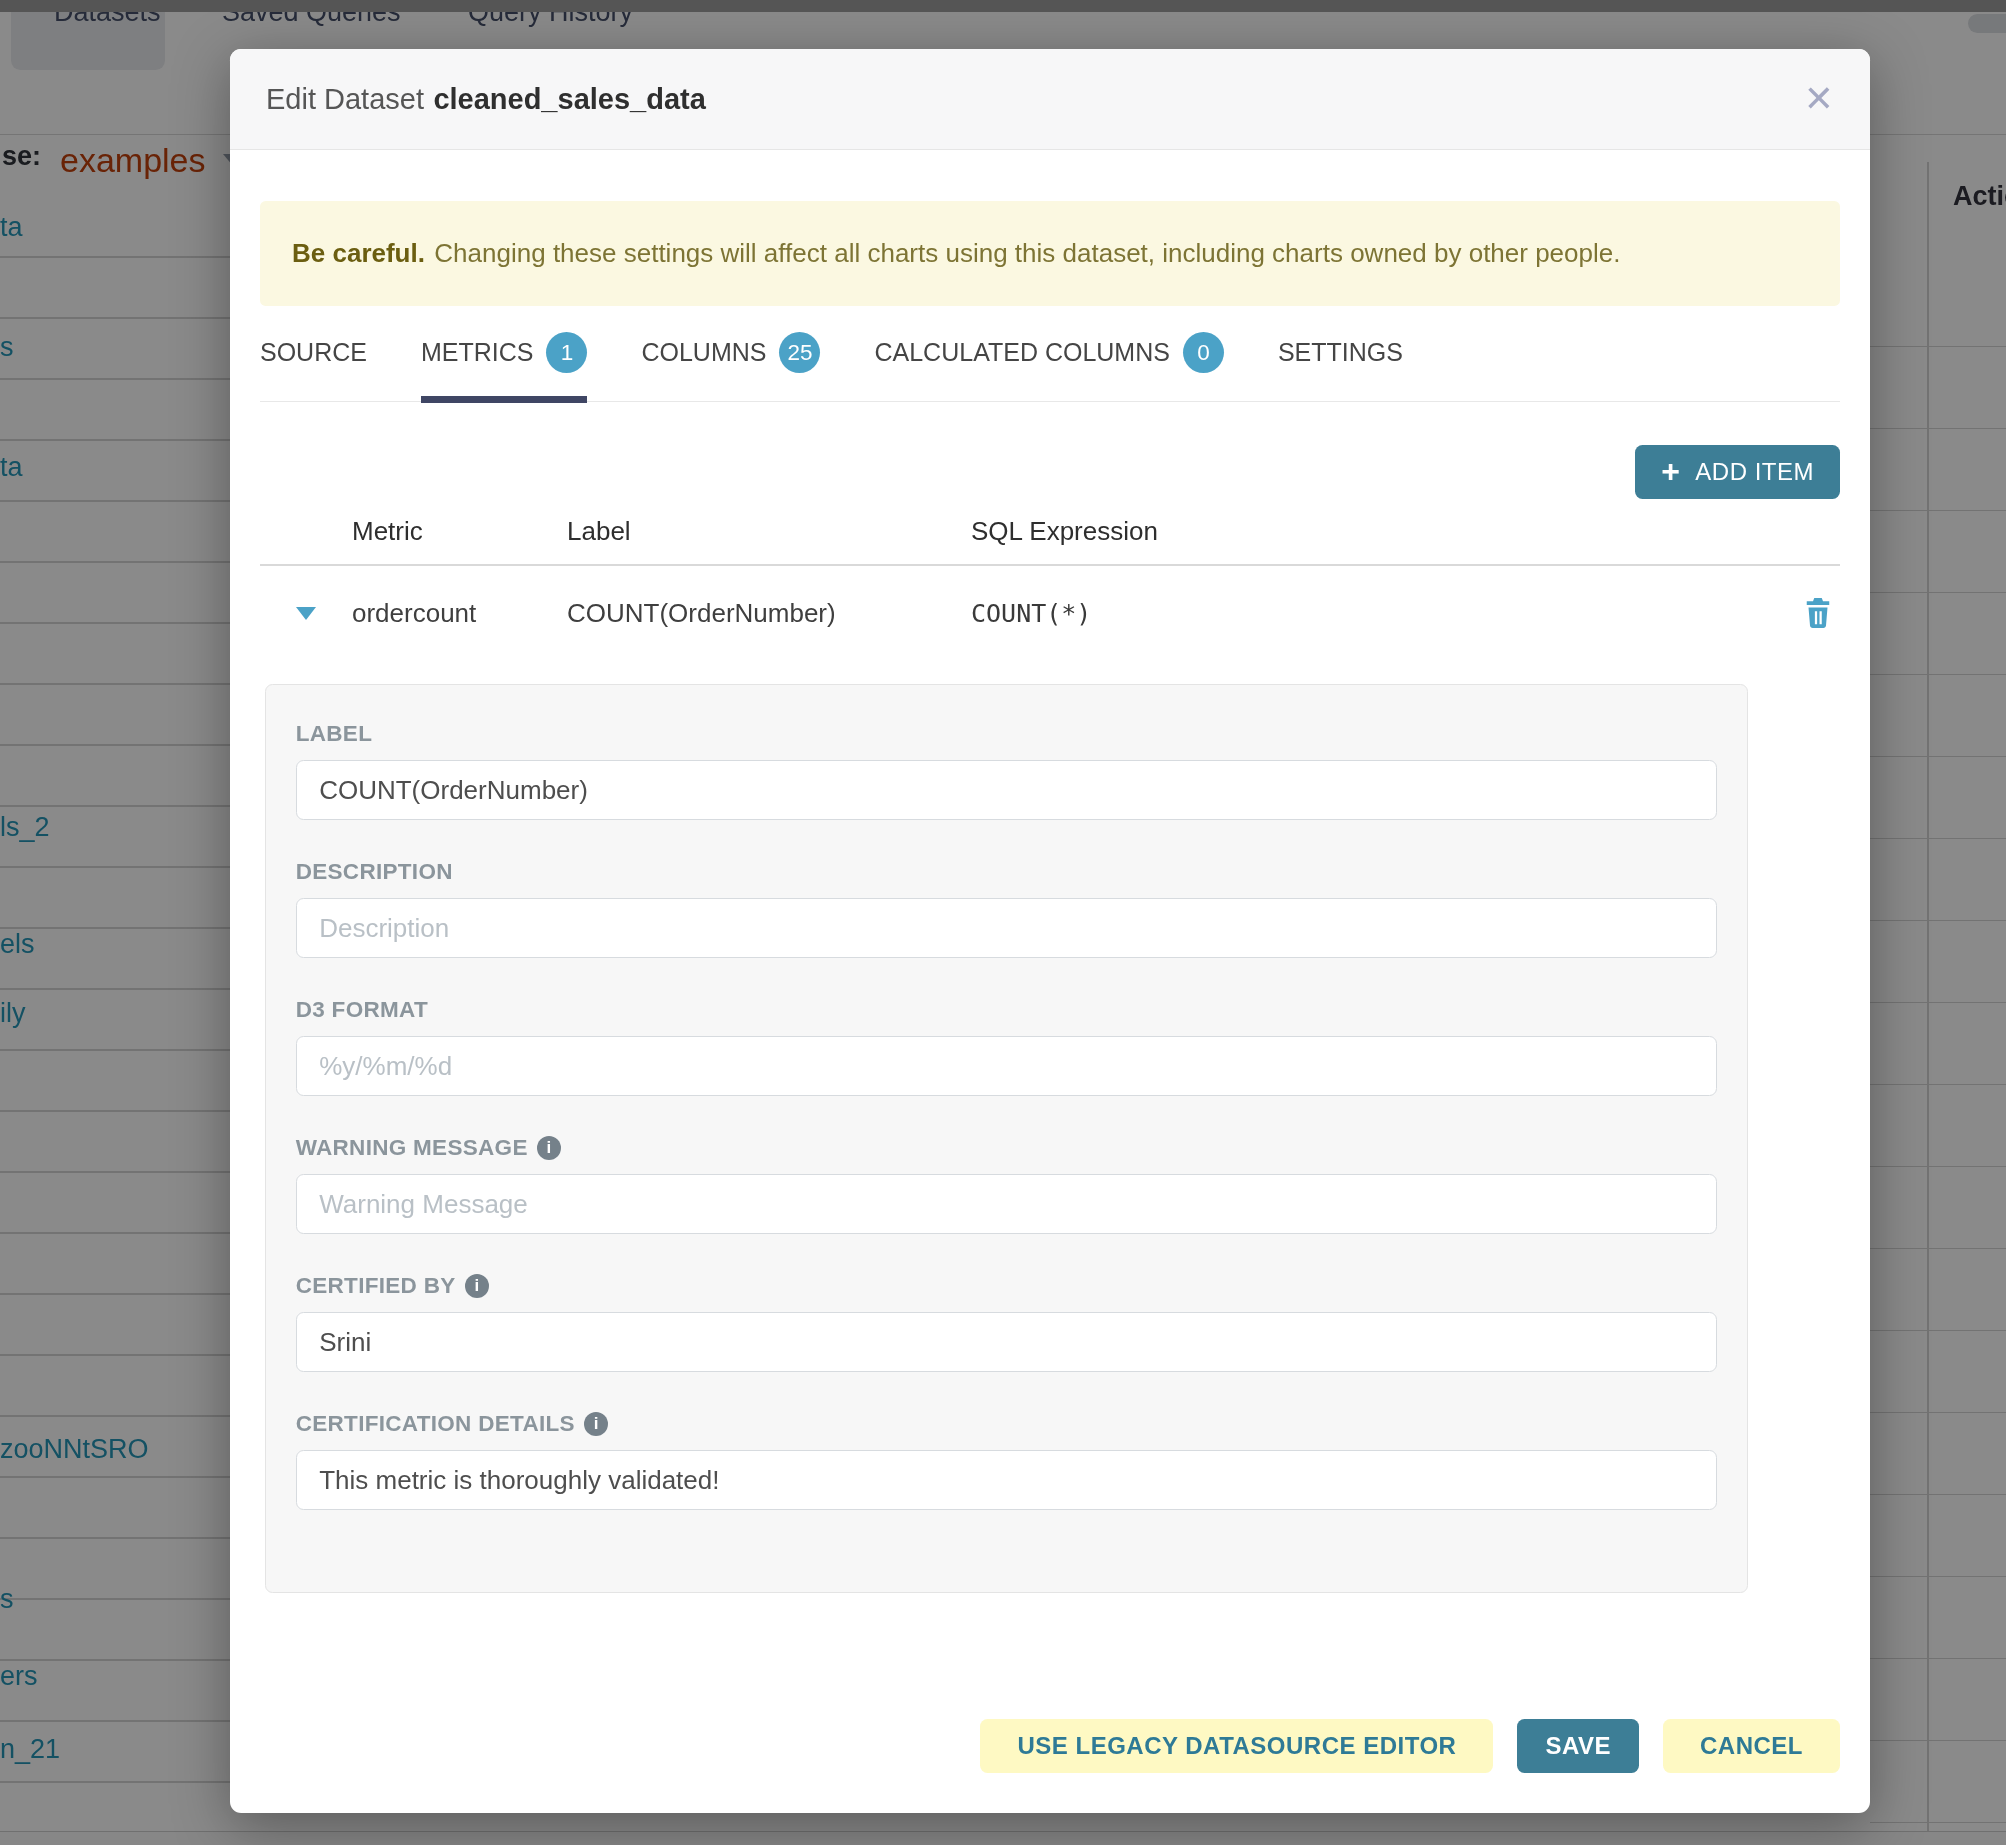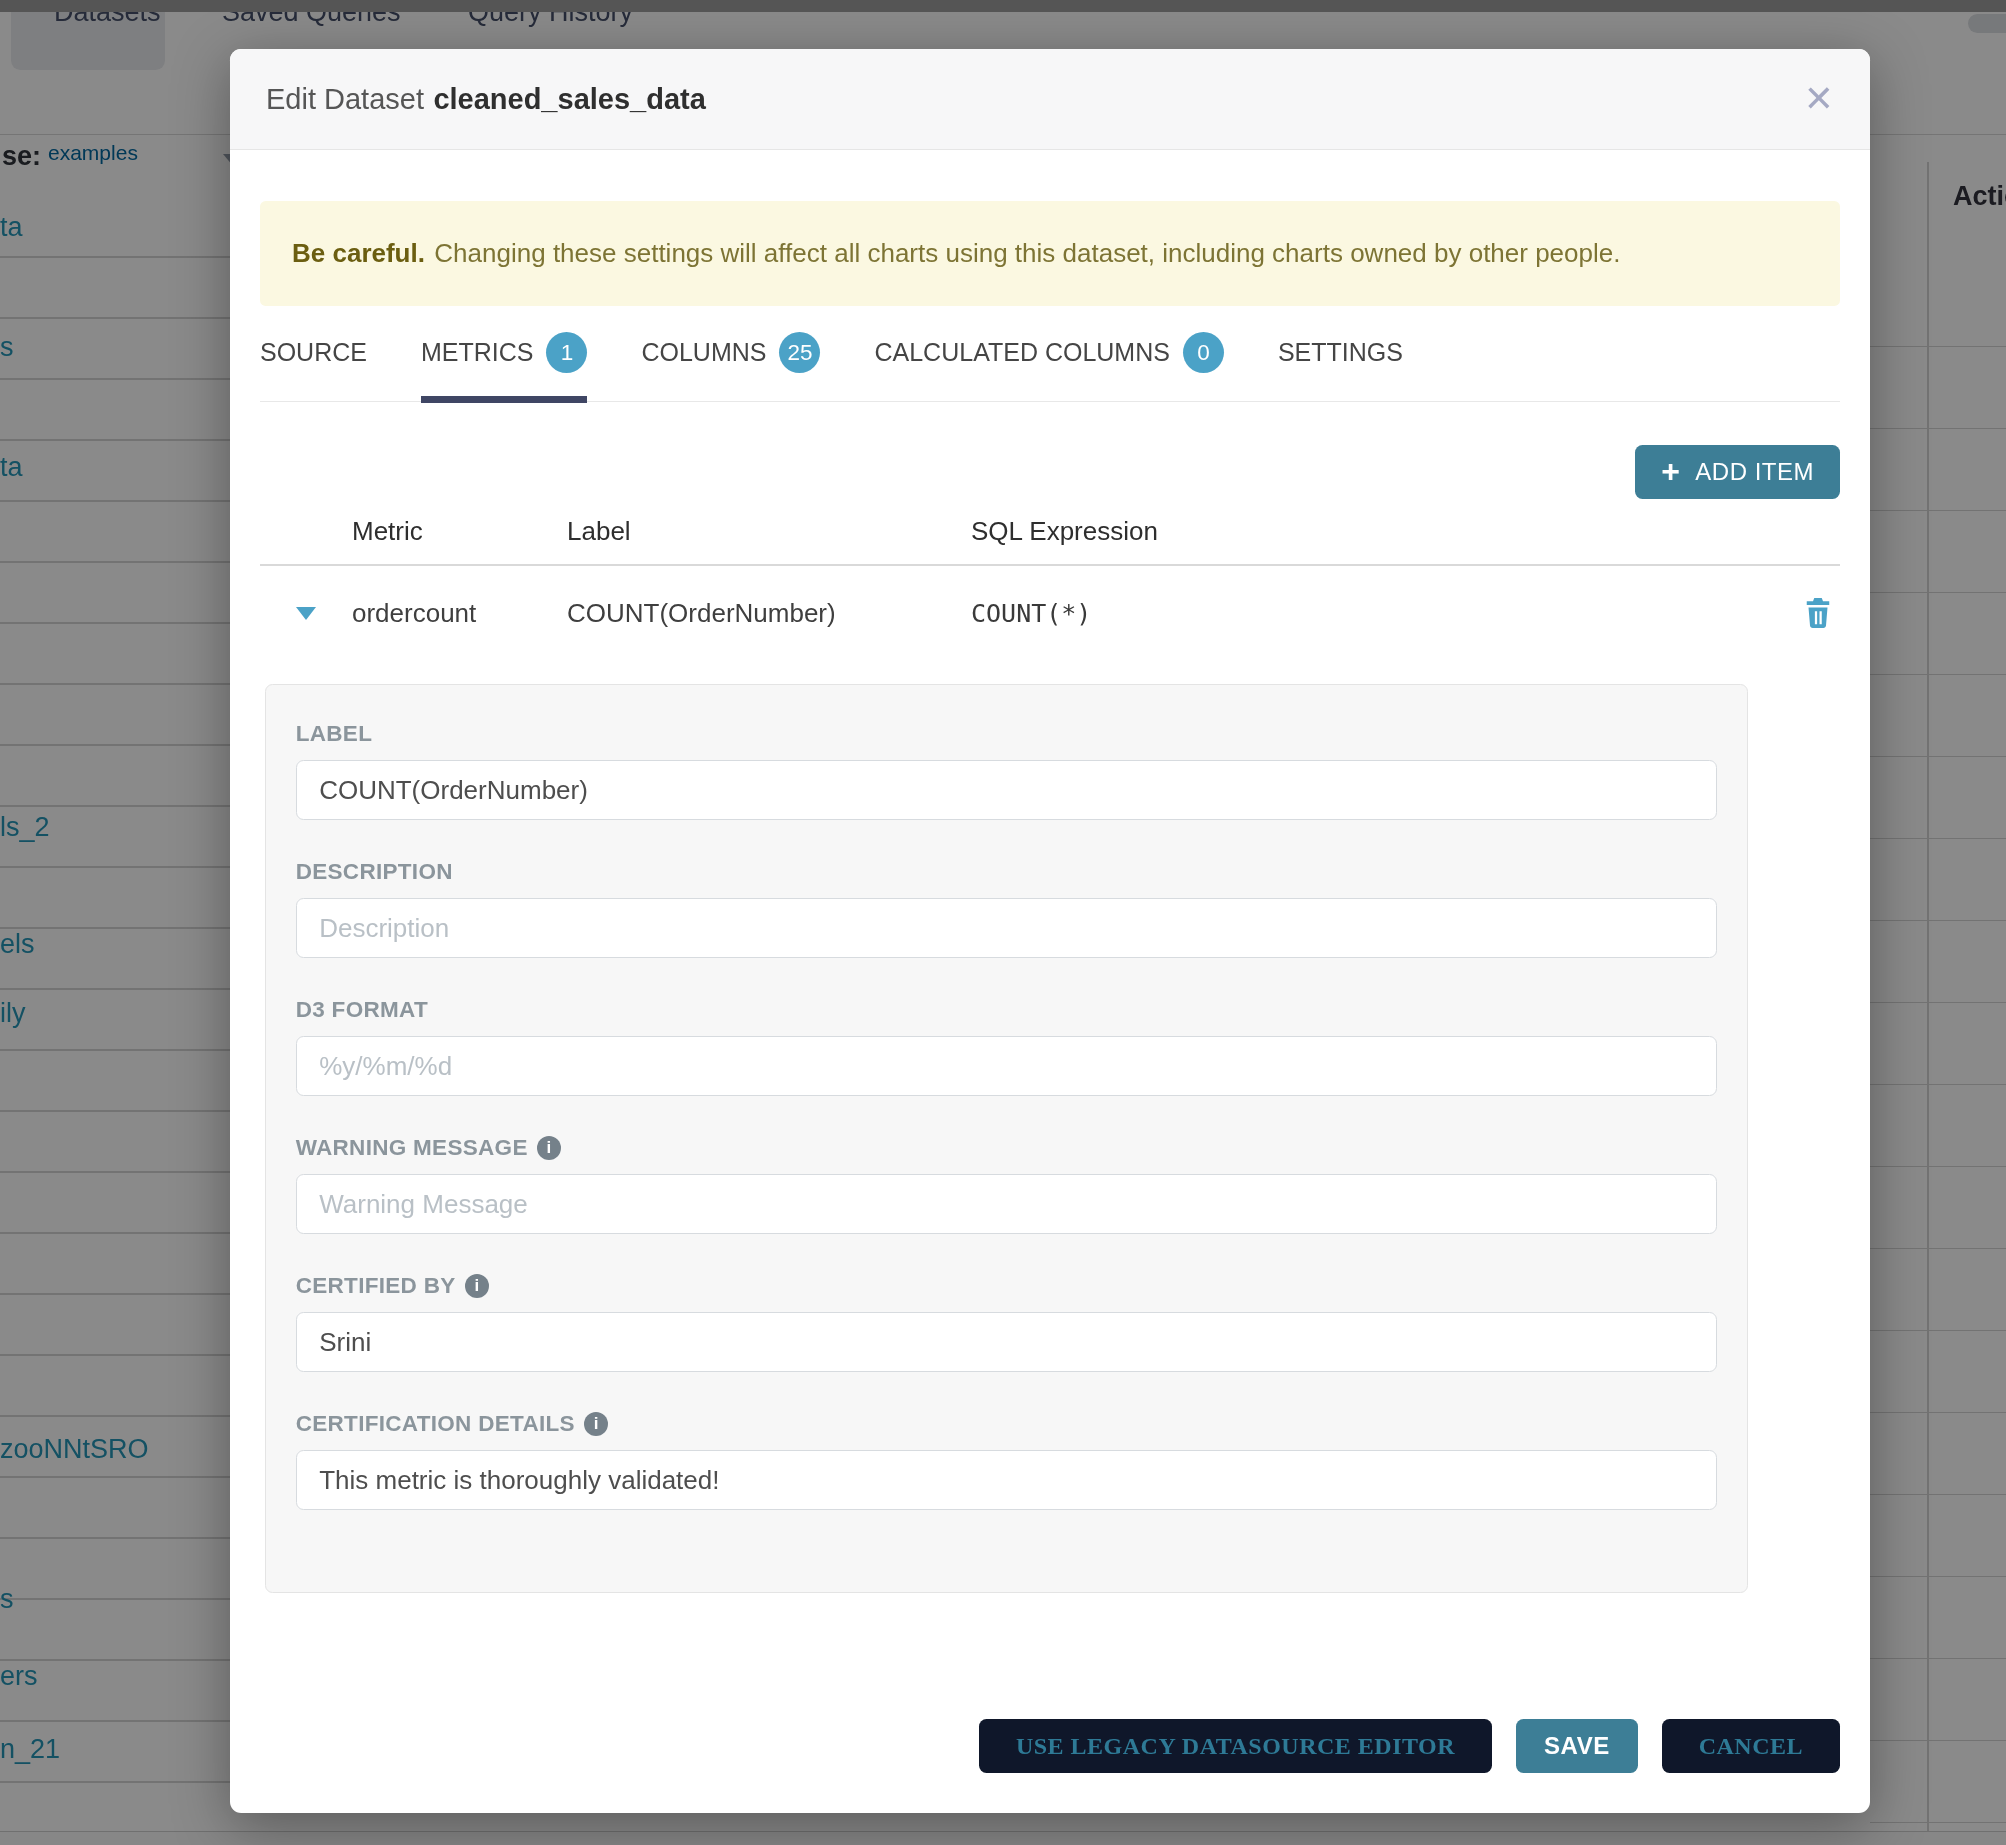--- a/index.html
+++ b/index.html
@@ -8,21 +8,21 @@
 
   
   .bg{position:absolute;inset:0;z-index:0;}
   .bg-nav{position:absolute;top:0;left:0;right:0;height:122px;border-bottom:1.9px solid #d9d9d9;background:#fff;}
   .bg-tab-pill{position:absolute;left:11.2px;top:-39px;width:154px;height:97px;background:#e9ebee;border-radius:9.4px;}
   .bg-tab{position:absolute;top:-15px;font-size:27px;color:#47516b;white-space:nowrap;}
   .bg-tab.t0{left:54px;}
   .bg-tab.t1{left:222px;}
   .bg-tab.t2{left:468px;}
   .bg-dblabel{position:absolute;left:1.9px;top:129px;font-size:27px;font-weight:bold;color:#30343b;}
-  .bg-dbvalue{position:absolute;left:48px;top:129px;font-size:21px;color:#0369a1;}
+  .bg-dbvalue{position:absolute;left:60px;top:129px;font-size:34px;color:#c2410c;}
   .bg-dbcaret{position:absolute;left:223px;top:142px;width:0;height:0;
       border-left:10.3px solid transparent;border-right:10.3px solid transparent;border-top:12px solid #97a0ad;}
   .rows-left{position:absolute;left:0;width:230px;top:185px;height:1635px;
       background:repeating-linear-gradient(to bottom,transparent 0 59px,#d5d5d5 59px 61px);}
   .rows-right{position:absolute;left:1870px;right:0;top:253px;height:1567px;
       background:repeating-linear-gradient(to bottom,transparent 0 81px,#d5d5d5 81px 82px);}
   .vline{position:absolute;left:1927px;top:150px;height:1670px;width:1.9px;background:#d5d5d5;}
   .frag{position:absolute;left:0;font-size:27px;color:#2596b8;white-space:nowrap;}
   .bg-actions{position:absolute;left:1953px;top:169px;font-size:27px;font-weight:bold;color:#33333d;}
   .bg-corner-pill{position:absolute;left:1968px;top:1.9px;width:66px;height:19px;border-radius:9.4px;background:#dcdfe3;}
@@ -74,21 +74,21 @@
   .flabel{font-size:22.5px;font-weight:600;letter-spacing:0.3px;color:#8b959c;display:flex;align-items:center;gap:9.4px;}
   .info{width:24px;height:24px;border-radius:50%;background:#75818a;color:#fff;font-size:17px;font-weight:bold;
         display:inline-flex;align-items:center;justify-content:center;cursor:pointer;font-style:normal;}
   .finput{margin-top:13px;width:100%;height:60px;box-sizing:border-box;border:1.9px solid #d7dbdf;border-radius:7.5px;
         padding:0 22.5px;font-size:26px;color:#4e4e4e;font-family:inherit;background:#fff;outline:none;}
   .finput::placeholder{color:#b9c0c6;}
 
   .m-footer{position:absolute;bottom:40px;right:30px;display:flex;gap:24px;align-items:center;}
   .btn{height:54px;border:none;border-radius:7.5px;font-family:inherit;font-size:24px;font-weight:600;
        letter-spacing:0.5px;cursor:pointer;display:flex;align-items:center;}
-  .btn.light{background:#0f172a;color:#2e7a96;padding:12px 37px;font-family:Liberation Serif, serif;}
+  .btn.light{background:#fef9c3;color:#2e7a96;padding:12px 37px;}
   .btn.solid{background:#3d7e96;color:#fff;padding:0 28px;}
 </style>
 </head>
 <body>
 
 <div class="page">
 
   <div class="bg">
     <div class="bg-nav">
       <div class="bg-tab-pill"></div>

